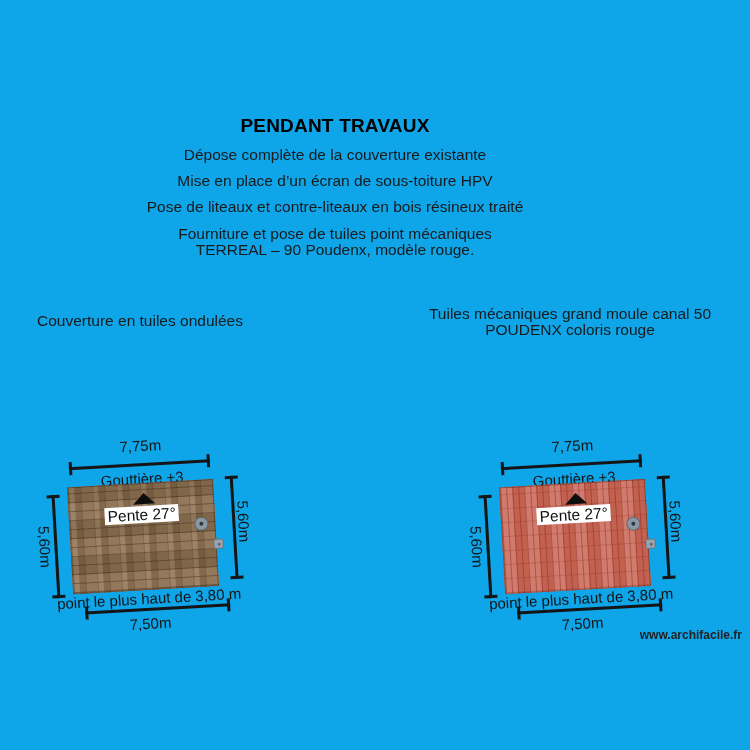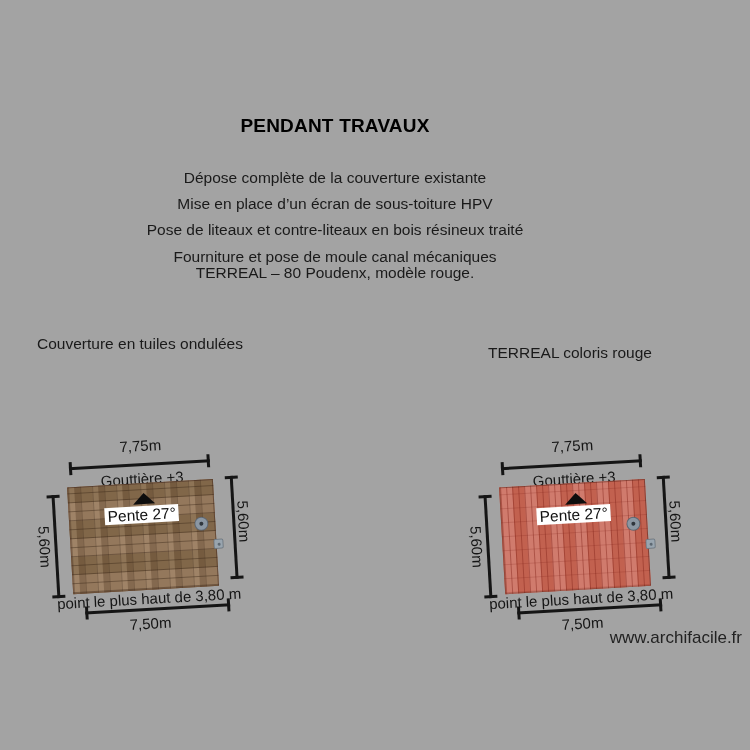--- a/index.html
+++ b/index.html
@@ -1,23 +1,23 @@
 <!DOCTYPE html>
 <html><head>
 <meta charset="utf-8">
 <style>
   html,body{margin:0;padding:0;background:#ffffff;}
   #canvas{
-    position:relative;width:750px;height:750px;background:#a3a3a3;overflow:hidden;
+    position:relative;width:750px;height:750px;background:#0ea5e9;overflow:hidden;
     font-family:"Liberation Sans", sans-serif;color:#1a1a1a;
   }
   .abs{position:absolute;}
   .ctr{text-align:center;white-space:nowrap;}
   .h1{font-weight:bold;font-size:19px;letter-spacing:.2px;color:#000;}
-  .body-line{font-size:15.5px;margin-top:23px;}
+  .body-line{font-size:15.5px;}
 
   
   .pendant-block{left:30px;width:610px;}
   .col-avant{left:0px;width:280px;}
   .col-apres{left:420px;width:300px;}
 
   
   .diagram{position:absolute;top:436px;width:215px;height:200px;}
   .rot{position:absolute;left:0;top:0;width:215px;height:200px;transform:rotate(-3.3deg);transform-origin:107px 100px;}
   .dlabel{position:absolute;left:0;width:215px;text-align:center;font-size:15px;color:#151515;white-space:nowrap;}
@@ -65,37 +65,38 @@
        border-left:11px solid transparent;border-right:11px solid transparent;border-bottom:11px solid #0d0d0d;}
   .pente{position:absolute;left:50%;top:22px;transform:translateX(-50%);background:#ffffff;
          font-size:15.5px;color:#111;padding:0 3px;white-space:nowrap;line-height:17px;}
   .vent-c{position:absolute;left:124px;top:36px;width:14px;height:14px;border-radius:50%;
           background:#8b97a3;border:1px solid rgba(40,45,55,.45);box-sizing:border-box;}
   .vent-c::after{content:"";position:absolute;left:4px;top:4px;width:4px;height:4px;border-radius:50%;background:#2f363d;}
   .vent-s{position:absolute;left:142px;top:59px;width:10px;height:10px;border-radius:2px;
           background:#99a5af;border:1px solid rgba(40,45,55,.35);box-sizing:border-box;}
   .vent-s::after{content:"";position:absolute;left:3px;top:3px;width:3px;height:3px;border-radius:50%;background:#5d6872;}
 
-  .watermark{right:8px;top:628px;font-size:17px;color:#222;}
+  .watermark{right:8px;top:628px;font-size:12px;color:#222;font-weight:bold;}
 </style>
 </head>
 <body>
 
 <div id="canvas">
 
   <div class="abs ctr pendant-block h1" style="top:115px">PENDANT TRAVAUX</div>
   <div class="abs ctr pendant-block body-line" style="top:146px">Dépose complète de la couverture existante</div>
   <div class="abs ctr pendant-block body-line" style="top:198px">Pose de liteaux et contre-liteaux en bois résineux traité</div>
   <div class="abs ctr pendant-block body-line" style="top:172px">Mise en place d’un écran de sous-toiture HPV</div>
-  <div class="abs ctr pendant-block body-line" style="top:225px">Fourniture et pose de moule canal mécaniques</div>
-  <div class="abs ctr pendant-block body-line" style="top:241px">TERREAL – 80 Poudenx, modèle rouge.</div>
+  <div class="abs ctr pendant-block body-line" style="top:225px">Fourniture et pose de tuiles point mécaniques</div>
+  <div class="abs ctr pendant-block body-line" style="top:241px">TERREAL – 90 Poudenx, modèle rouge.</div>
 
   <div class="abs ctr col-avant body-line" style="top:312px">Couverture en tuiles ondulées</div>
 
-  <div class="abs ctr col-apres body-line" style="top:321px">TERREAL coloris rouge</div>
+  <div class="abs ctr col-apres body-line" style="top:305px">Tuiles mécaniques grand moule canal 50</div>
+  <div class="abs ctr col-apres body-line" style="top:321px">POUDENX coloris rouge</div>
 
   <div class="diagram" style="left:38px">
     <div class="rot">
       <div class="dlabel top-w">7,75m</div>
       <div class="dim-h top-line"></div>
       <div class="dlabel gutter">Gouttière +3</div>
 
       <div class="roof brown">
         <div class="tri"></div>
         <div class="pente">Pente 27°</div>

